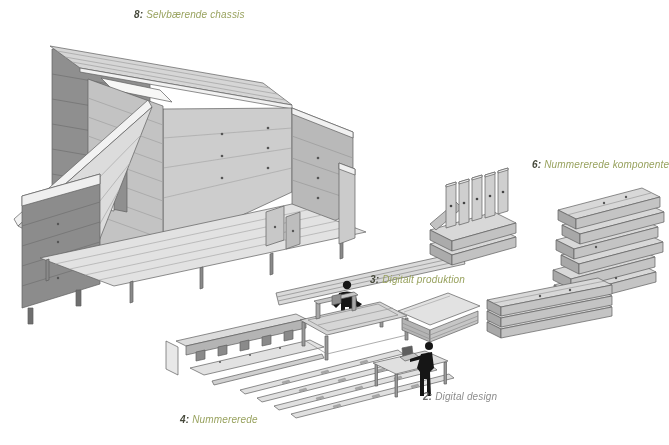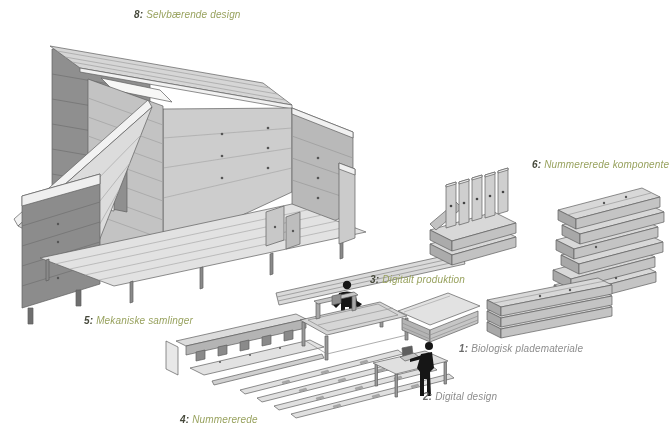--- a/index.html
+++ b/index.html
@@ -259,21 +259,19 @@
       <g fill="#161616" stroke="none">
         <circle cx="429" cy="346" r="4"></circle>
         <path d="M421,354 L432,352 L434,368 L430,372 L431,396 L427,396 L427,379 L424,379 L424,396 L420,396 L420,372 L417,368 Z"></path>
         <path d="M422,355 L410,359 L410,362 L422,359 Z"></path>
       </g>
     </g>
 
   </g>
 </svg>
 
-<div class="lbl gray" style="left:459px;top:343px"><span class="pfx">1:</span> <span>Biologisk plademateriale</span></div>
 <div class="lbl gray" style="left:423px;top:391px"><span class="pfx">2:</span> <span>Digital design</span></div>
 <div class="lbl green" style="left:370px;top:274px"><span class="pfx">3:</span> <span>Digitalt produktion</span></div>
 <div class="lbl green" style="left:180px;top:414px"><span class="pfx">4:</span> <span>Nummererede</span></div>
-<div class="lbl green" style="left:84px;top:315px"><span class="pfx">5:</span> <span>Mekaniske samlinger</span></div>
 <div class="lbl green" style="left:532px;top:159px"><span class="pfx">6:</span> <span>Nummererede komponenter</span></div>
-<div class="lbl green" style="left:134px;top:9px"><span class="pfx">8:</span> <span>Selvbærende design</span></div>
+<div class="lbl green" style="left:134px;top:9px"><span class="pfx">8:</span> <span>Selvbærende chassis</span></div>
 
 </div>
 
 </body></html>

